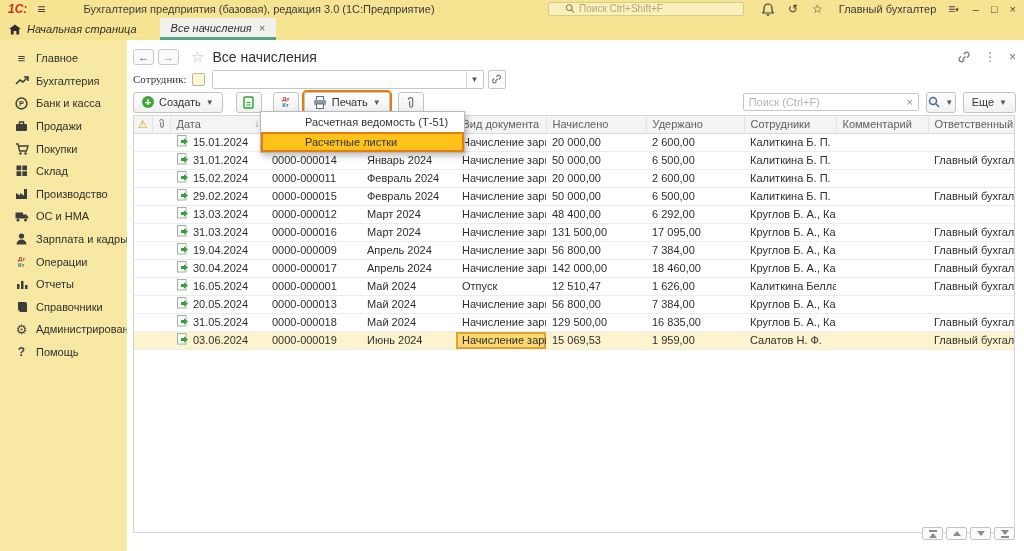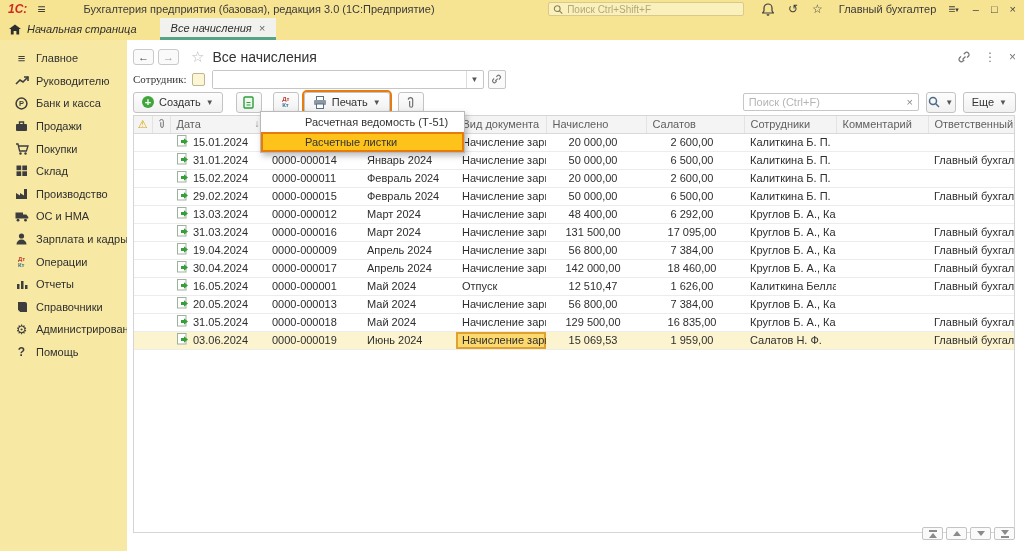--- a/index.html
+++ b/index.html
@@ -7,21 +7,21 @@
   body { font-family:"Liberation Sans", sans-serif; font-size:11px; color:#2e2e2e; background:#fff; }
   #app { position:relative; width:1024px; height:551px; background:#fff; }
 
   
   .titlebar { position:absolute; left:0; top:0; width:1024px; height:18px;
     background:#f6e493; display:flex; align-items:center; }
   .logo { color:#cf2b1e; font-weight:bold; font-style:italic; font-size:12px; margin:0 10px 0 8px; }
   .hamb { font-size:14px; color:#3d3d3d; margin-right:12px; line-height:1; }
   .win-title { font-size:11px; color:#3a3a3a;padding-left:26px; }
   .tb-search { margin-left:auto; width:196px; height:14px; background:#faf0bc; border:1px solid #d9c98b;
-    border-radius:2px; display:flex; align-items:center; padding:0 4px; gap:4px; margin-right:18px; }
+    border-radius:2px; display:flex; align-items:flex-start; padding:0 16px; gap:4px; margin-right:18px; }
   .tb-search input { border:none; background:transparent; outline:none; font-size:10px; color:#555;
     width:100%; font-family:"Liberation Sans",sans-serif; }
   .tb-search input::placeholder { color:#b3a878; }
   .tb-ico { color:#3d3d3d; font-size:12px; line-height:1; margin-right:14px; display:flex; align-items:center; }
   .tb-user { font-size:11px; color:#3a3a3a; margin:0 12px 0 2px; }
   .winbtn { color:#444; font-size:11px; margin-right:12px; line-height:1; }
   .winbtn.close { margin-right:8px; }
 
   
   .tabbar { position:absolute; left:0; top:18px; width:1024px; height:22px; background:#f6e493;
@@ -90,21 +90,21 @@
   
   .grid-wrap { position:absolute; left:6px; top:75px; width:882px; height:418px;
     border:1px solid #d5d5d5; background:#fff; overflow:hidden; }
   table { border-collapse:collapse; table-layout:fixed; width:880px; }
   thead th { height:17px; background:#f4f4f4; border-bottom:1px solid #d9d9d9; border-right:1px solid #e3e3e3;
     font-weight:normal; font-size:11px; color:#5f5f5f; text-align:left; padding:0 6px; white-space:nowrap;
     overflow:hidden; }
   thead th.icon-col { padding:0; text-align:center; }
   tbody td { height:18px; border-bottom:1px solid #ececec; font-size:11px; color:#2e2e2e; padding:0 6px;
     white-space:nowrap; overflow:hidden; }
-  tbody td.num { text-align:center; padding-right:12px; }
+  tbody td.num { text-align:left; padding-right:12px; }
   tbody tr.sel td { background:#fcf3cf; }
   tbody tr.sel td.selcell { background:#fbd96e; box-shadow:inset 0 0 0 2px #e0a22e; }
   .datecell { display:flex; align-items:center; gap:4px; }
   .sort-arrow { color:#888; font-size:10px; float:right; }
   .warn-glyph { color:#d9a300; font-size:11px; }
 
   
   .bottom-nav { position:absolute; right:9px; top:487px; display:flex; gap:3px; }
   .bn-btn { width:21px; height:13px; border:1px solid #c4c4c4; border-radius:2px; background:#fafafa;
     display:flex; flex-direction:column; align-items:center; justify-content:center; }
@@ -166,21 +166,21 @@
         </span>
         <span class="side-label">Главное</span>
       </div>
       <div class="side-item">
         <span class="side-ico">
           <svg width="14" height="12" viewBox="0 0 14 12">
             <path d="M1 9 L5 5 L8 7 L13 2" stroke="#3d3d3d" stroke-width="1.6" fill="none"></path>
             <path d="M9 2 h4 v4" stroke="#3d3d3d" stroke-width="1.6" fill="none"></path>
           </svg>
         </span>
-        <span class="side-label">Руководителю</span>
+        <span class="side-label">Бухгалтерия</span>
       </div>
       <div class="side-item">
         <span class="side-ico">
           <svg width="13" height="13" viewBox="0 0 13 13">
             <circle cx="6.5" cy="6.5" r="5.4" fill="none" stroke="#3d3d3d" stroke-width="1.5"></circle>
             <text x="6.5" y="9.3" font-size="7.5" font-weight="bold" text-anchor="middle" fill="#3d3d3d">Р</text>
           </svg>
         </span>
         <span class="side-label">Банк и касса</span>
       </div>
@@ -390,21 +390,21 @@
             <tr>
               <th class="icon-col"><span class="warn-glyph">⚠</span></th>
               <th class="icon-col"><svg width="9" height="11" viewBox="0 0 10 12">
                   <path d="M3 3.5 a2 2 0 0 1 4 0 V9 a1.4 1.4 0 0 1 -2.8 0 V4.5" fill="none" stroke="#707070" stroke-width="1.1"></path>
                 </svg></th>
               <th>Дата<span class="sort-arrow">↓</span></th>
               <th></th>
               <th></th>
               <th>Вид документа</th>
               <th>Начислено</th>
-              <th>Салатов</th>
+              <th>Удержано</th>
               <th>Сотрудники</th>
               <th>Комментарий</th>
               <th>Ответственный</th>
             </tr>
           </thead>
         <tbody>
             <tr>
               <td></td>
               <td></td>
               <td>

